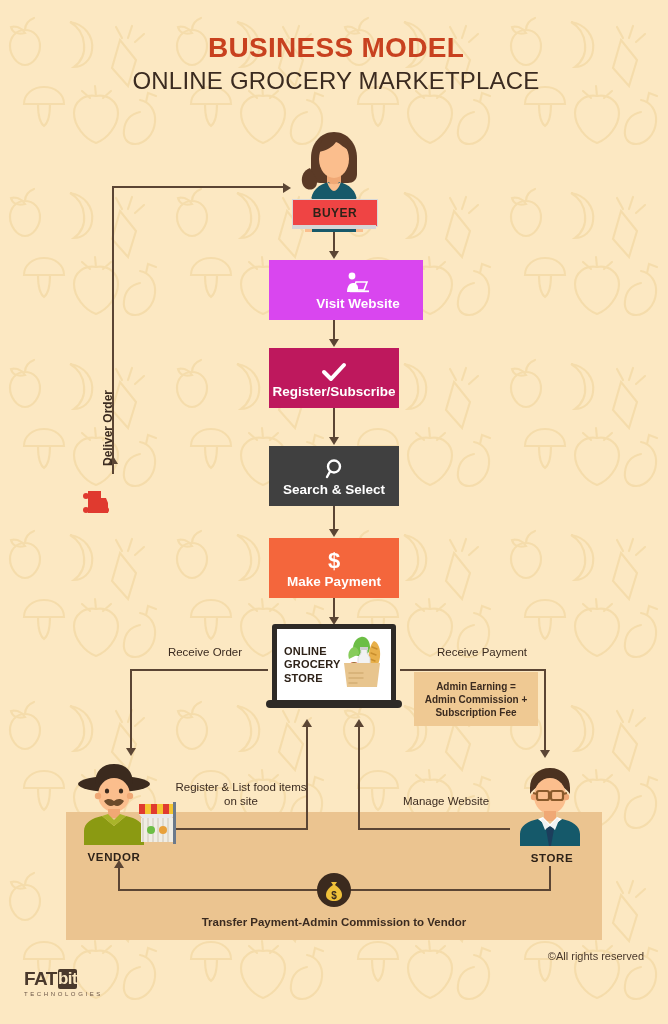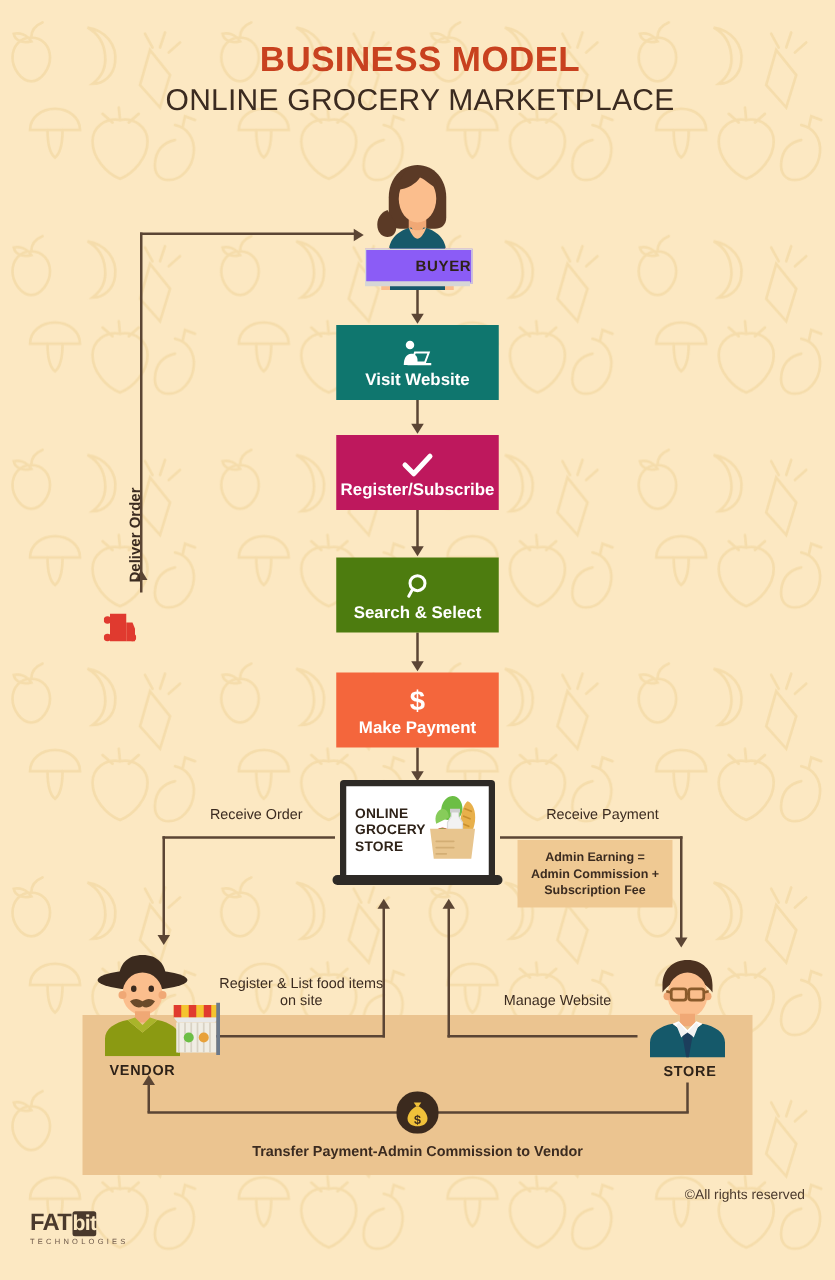--- a/index.html
+++ b/index.html
@@ -28,23 +28,23 @@
   .abs{position:absolute;z-index:6;}
 
   
   .flowbox{
     position:absolute;left:269px;width:130px;height:60px;z-index:6;
     display:flex;flex-direction:column;align-items:center;justify-content:center;
     color:#ffffff;
   }
   .flowbox .fb-icon{height:24px;display:flex;align-items:flex-end;justify-content:center;margin-bottom:2px;}
   .flowbox .fb-label{font-size:13.5px;font-weight:bold;line-height:15px;text-align:center;}
-  #box-visit{top:260px;background:#0f766e;}
+  #box-visit{top:260px;background:#d946ef;padding-left:24px;}
   #box-register{top:348px;background:#be185d;}
-  #box-search{top:446px;background:#4d7c0f;}
+  #box-search{top:446px;background:#404040;}
   #box-payment{top:538px;background:#F4663C;}
 
   
   .line-v{position:absolute;width:2px;background:#5B4534;z-index:4;}
   .line-h{position:absolute;height:2px;background:#5B4534;z-index:4;}
   .arrow-d,.arrow-u,.arrow-r,.arrow-l{position:absolute;width:0;height:0;z-index:5;}
   .arrow-d{border-left:5px solid transparent;border-right:5px solid transparent;border-top:8px solid #5B4534;}
   .arrow-u{border-left:5px solid transparent;border-right:5px solid transparent;border-bottom:8px solid #5B4534;}
   .arrow-r{border-top:5px solid transparent;border-bottom:5px solid transparent;border-left:8px solid #5B4534;}
 
@@ -168,22 +168,22 @@
     <path d="M27 30c2-12 8-19 16-19s15 7 16 18c-6-3-9-7-14-9-3 5-10 9-18 10z" fill="#5B3A26"></path>
 
     <path d="M20 110V80c0-11 8-18 18-20 3 5 7 5 10 0 10 2 18 9 18 20v30z" fill="#17596A"></path>
 
     <path d="M14 110V88c0-6 3-10 7-12v34z" fill="#FBBE8D"></path>
     <path d="M72 110V88c0-6-3-10-7-12v34z" fill="#FBBE8D"></path>
 
     <path d="M36 60c2 6 5 9 7 9s5-3 7-9c-5 3-9 3-14 0z" fill="#FBBE8D"></path>
   </svg>
 
-  <div class="abs" style="left:292px;top:199px;width:84px;height:26px;background:#8b5cf6;border:1px solid #D8D8D8;
-              display:flex;align-items:center;justify-content:flex-end;z-index:9;">
+  <div class="abs" style="left:292px;top:199px;width:84px;height:26px;background:#ef4444;border:1px solid #D8D8D8;
+              display:flex;align-items:center;justify-content:center;z-index:9;">
     <span class="buyer-sign-text">BUYER</span>
   </div>
   <div class="abs" style="left:292px;top:225px;width:84px;height:4px;background:#D6D6D6;z-index:9;"></div>
 
   <div class="line-v" style="left:333px;top:229px;height:24px;"></div>
   <div class="arrow-d" style="left:329px;top:251px;"></div>
 
   <div class="flowbox" id="box-visit">
     <span class="fb-icon">
       <svg width="26" height="22" viewBox="0 0 26 22" xmlns="http://www.w3.org/2000/svg">

